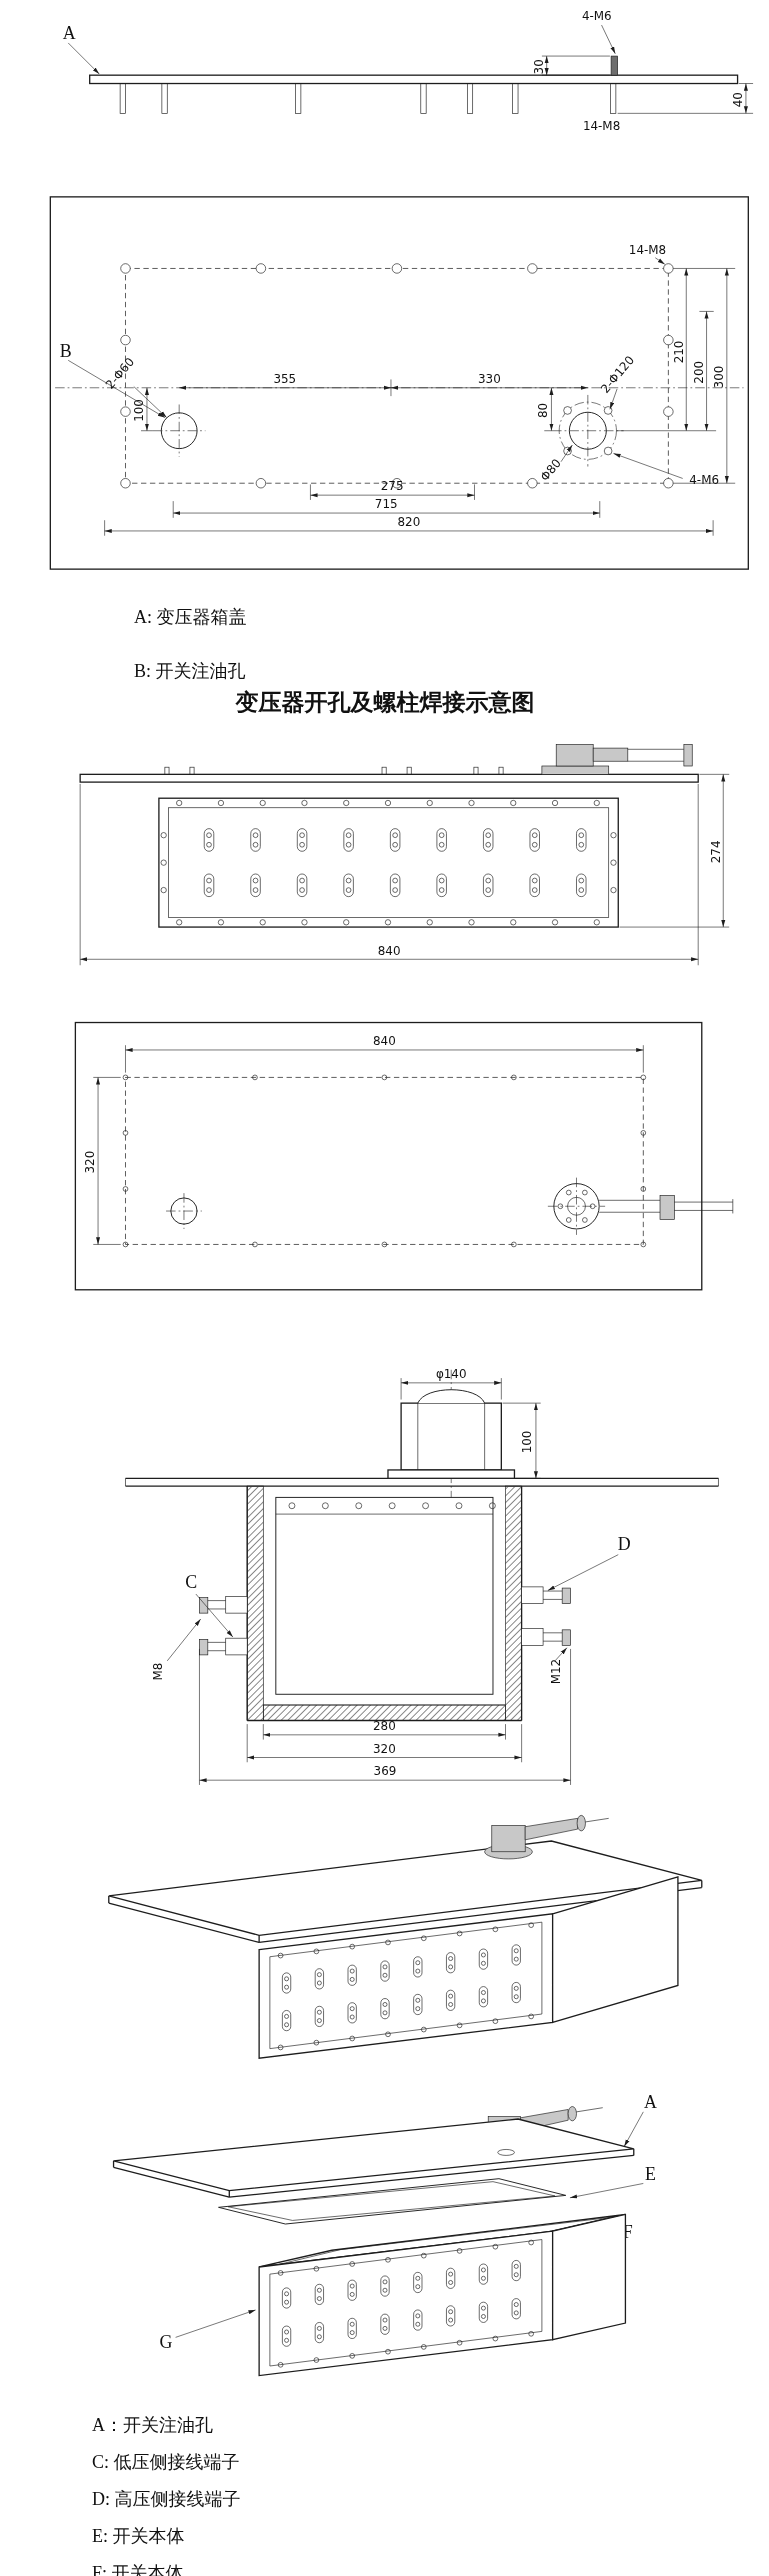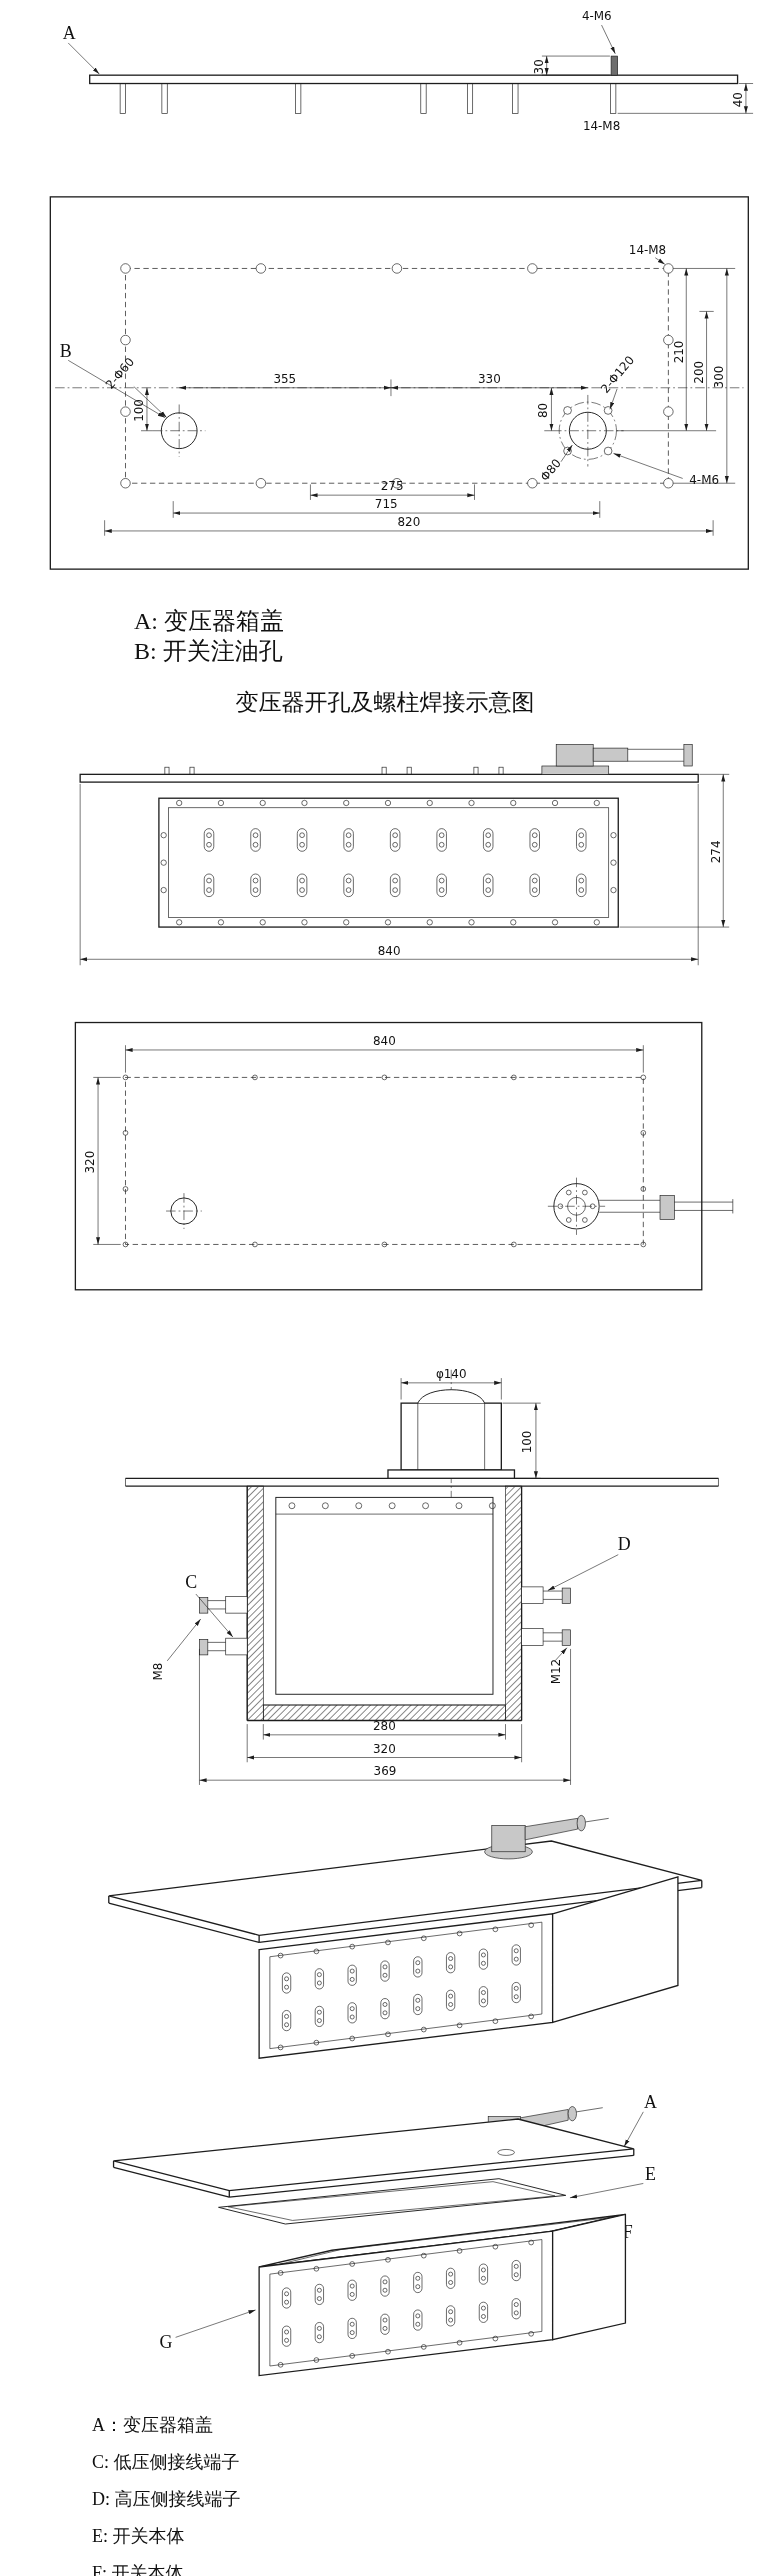--- a/index.html
+++ b/index.html
@@ -15,22 +15,22 @@
   .w1{stroke-width:1.1}
   .dim{stroke-width:1}
   .cl{stroke-width:1;stroke-dasharray:16 5 3 5}
   .dsh{stroke-width:1.2;stroke-dasharray:9 6}
   .fw{fill:#fff}
   .fg{fill:#c8c8c8}
   .fd{fill:#6e6e6e}
   .fh{fill:url(#h45)}
   .dt{font-family:"DejaVu Sans",sans-serif;font-size:20px}
   .lb{font-family:"Liberation Serif",serif;font-size:30px}
-  .html-note{position:absolute;font-size:24px;line-height:1.25;white-space:nowrap}
-  .title{position:absolute;left:0;width:770px;text-align:center;font-size:23px;font-weight:normal}
+  .html-note{position:absolute;font-size:18px;line-height:1.25;white-space:nowrap}
+  .title{position:absolute;left:0;width:770px;text-align:center;font-size:23px;font-weight:bold}
   .legend{position:absolute;left:92px;top:2407px;font-size:18px}
   .legend div{height:37px;line-height:37px;white-space:nowrap}
 </style>
 </head>
 <body>
 
 <div class="page">
 
 <svg class="dwg" width="770" height="2576" viewBox="0 0 1290 4318" xmlns="http://www.w3.org/2000/svg">
   <defs>
@@ -492,26 +492,26 @@
         <use href="#term2" x="693" y="3872"></use>
         <use href="#term2" x="748" y="3865"></use>
         <use href="#term2" x="803" y="3859"></use>
         <use href="#term2" x="858" y="3853"></use>
     <text x="278" y="3936" class="lb" text-anchor="middle">G</text>
     <line x1="294" y1="3918" x2="428" y2="3872" class="dim" marker-end="url(#arr)"></line>
   </g>
 </svg>
 
 <div class="html-note" style="left:134px;top:606px">A: 变压器箱盖</div>
-<div class="html-note" style="left:134px;top:636px">B: 开关注油孔</div>
+<div class="html-note" style="left:134px;top:660px">B: 开关注油孔</div>
 
 <div class="title" style="top:687px">变压器开孔及螺柱焊接示意图</div>
 
 <div class="legend">
-  <div>A：变压器箱盖</div>
+  <div>A：开关注油孔</div>
   <div>C: 低压侧接线端子</div>
   <div>D: 高压侧接线端子</div>
   <div>E: 开关本体</div>
   <div>F: 开关本体</div>
 </div>
 
 </div>
 
 
 </body></html>

